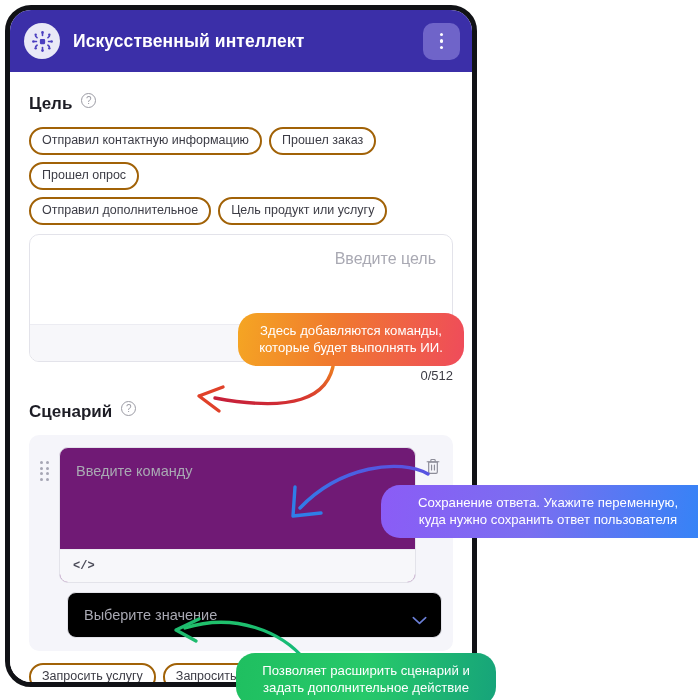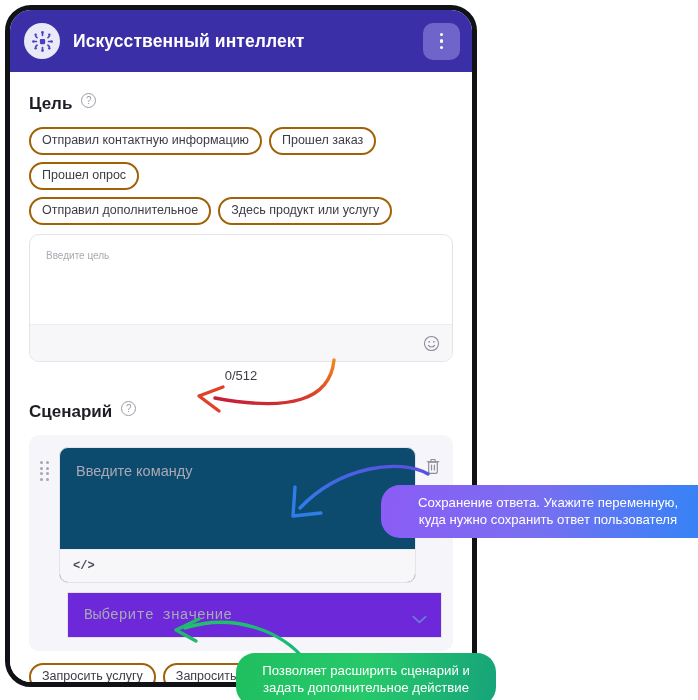--- a/index.html
+++ b/index.html
@@ -144,40 +144,41 @@
   .goal-box {
     margin-top: 9px;
     border: 1px solid #e3e3ea;
     border-radius: 10px;
     background: #ffffff;
     overflow: hidden;
   }
   .goal-input {
     height: 74px;
     padding: 15px 16px 0;
-    font-size: 10px;
+    font-size: 16px;
     color: #a9a9b3;
     cursor: text;
+    text-align: right;
   }
   .goal-footer {
     height: 36px;
     background: #f7f7fa;
     border-top: 1px solid #ececf2;
     display: flex;
     align-items: center;
     justify-content: flex-end;
     padding-right: 12px;
   }
   .smiley {
     width: 17px;
     height: 17px;
     cursor: pointer;
   }
   .counter {
-    text-align: center;
+    text-align: right;
     font-size: 13px;
     color: #3c3c45;
     margin-top: 6px;
   }
 
   
   .scenario-head { margin-top: 19px; }
 
   .scenario-panel {
     background: #f5f5fa;
@@ -204,21 +205,21 @@
     width: 3px;
     height: 3px;
     background: #a6a6b4;
     border-radius: 50%;
     display: block;
   }
   .cmd-field {
     flex: 1 1 auto;
     border: 1px solid #e3e3ea;
     border-radius: 9px;
-    background: #0c4a6e;
+    background: #701a75;
     overflow: hidden;
   }
   .cmd-input {
     height: 86px;
     padding: 15px 16px 0;
     font-size: 14.5px;
     color: #a9a9b3;
     cursor: text;
   }
   .cmd-footer {
@@ -239,27 +240,26 @@
   .trash-btn {
     margin-top: 10px;
     width: 18px;
     flex: 0 0 auto;
     cursor: pointer;
   }
   .select-box {
     margin: 9px 0 0 27px;
     height: 44px;
     border: 1px solid #e3e3ea;
-    border-radius: 0;
-    background: #6d28d9;
+    border-radius: 9px;
+    background: #000000;
     display: flex;
     align-items: center;
     padding: 0 14px 0 16px;
     cursor: pointer;
-    font-family: Liberation Mono, monospace;
   }
   .select-value {
     font-size: 14.5px;
     color: #a9a9b3;
     flex: 1 1 auto;
   }
   .chev { width: 15px; height: 9px; flex: 0 0 auto; }
 
   
   .bottom-chips { margin-top: 12px; }
@@ -350,21 +350,21 @@
         <div class="help-icon">?</div>
       </div>
 
       <div class="chip-row">
         <div class="chip">Отправил контактную информацию</div>
         <div class="chip">Прошел заказ</div>
         <div class="chip">Прошел опрос</div>
       </div>
       <div class="chip-row">
         <div class="chip">Отправил дополнительное</div>
-        <div class="chip">Здесь продукт или услугу</div>
+        <div class="chip">Цель продукт или услугу</div>
       </div>
 
       <div class="goal-box">
         <div class="goal-input">Введите цель</div>
         <div class="goal-footer">
           <span class="smiley">
             <svg width="17" height="17" viewBox="0 0 20 20">
               <circle cx="10" cy="10" r="8.3" fill="none" stroke="#8d8d99" stroke-width="1.3"></circle>
               <circle cx="7.2" cy="8" r="1" fill="#8d8d99"></circle>
               <circle cx="12.8" cy="8" r="1" fill="#8d8d99"></circle>
@@ -452,18 +452,20 @@
       <path d="M428 474 C400 458, 340 466, 300 508" fill="none" stroke="url(#gradBlue)" stroke-width="3.4" stroke-linecap="round"></path>
       <path d="M293 516 L295 487 M293 516 L321 513" fill="none" stroke="#2f7ee8" stroke-width="3.4" stroke-linecap="round" stroke-linejoin="round"></path>
     </g>
 
     <g>
       <path d="M305 660 C282 632, 235 612, 185 628" fill="none" stroke="url(#gradGreen)" stroke-width="3.4" stroke-linecap="round"></path>
       <path d="M176 630 L199 619 M176 630 L196 641" fill="none" stroke="#1ebb6e" stroke-width="3.4" stroke-linecap="round" stroke-linejoin="round"></path>
     </g>
   </svg>
 
+  <div class="tooltip tt-orange">Здесь добавляются команды,
+которые будет выполнять ИИ.</div>
   <div class="tooltip tt-purple">Сохранение ответа. Укажите переменную,
 куда нужно сохранить ответ пользователя</div>
   <div class="tooltip tt-green">Позволяет расширить сценарий и
 задать дополнительное действие</div>
 
 </div>
 
 </body></html>

